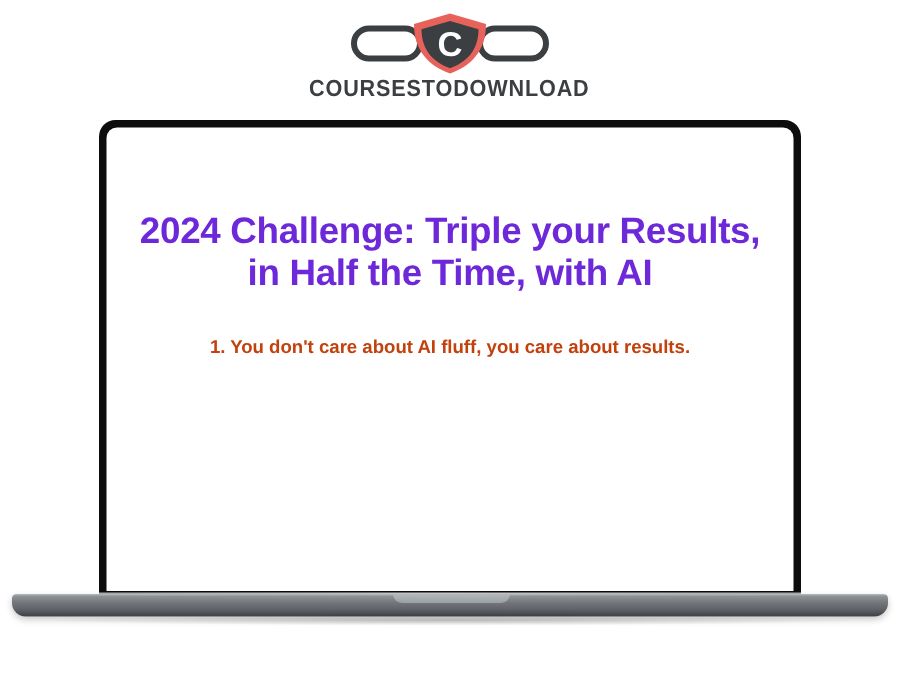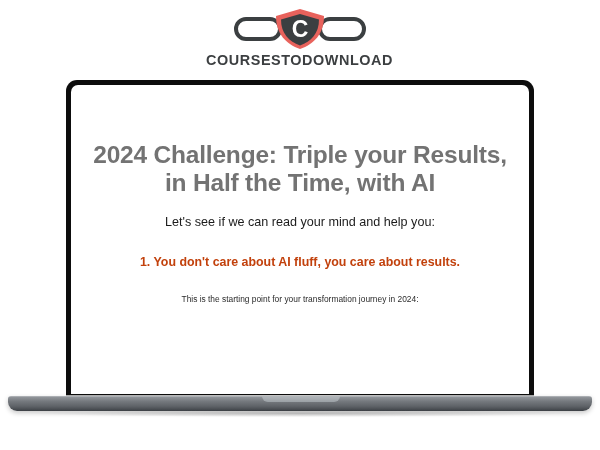--- a/index.html
+++ b/index.html
@@ -125,21 +125,21 @@
     width: 100%;
     text-align: center;
   }
   .headline {
     margin: 0;
     padding: 56px 18px 0 18px;
     font-size: 24.5px;
     line-height: 1.16;
     font-weight: bold;
     letter-spacing: -0.2px;
-    color: #737373;
+    color: #6d28d9;
     white-space: pre-line;
   }
   .spots {
     margin: 14px 0 0 0;
     font-size: 7.4px;
     font-weight: bold;
     color: #7b6fd4;
     letter-spacing: 0.05px;
   }
   .lead {
@@ -184,25 +184,23 @@
 
   <div class="lid">
     <div class="screen">
 
       <div class="content">
 
         <h1 class="headline">2024 Challenge: Triple your Results,
 in  Half the Time, with AI</h1>
 
 
-        <p class="lead">Let's see if we can read your mind and help you:</p>
 
         <p class="point">1. You don't care about AI fluff, you care about results.</p>
 
-        <p class="closing">This is the starting point for your transformation journey in 2024:</p>
 
       </div>
 
     </div>
   </div>
 
   <div class="base-top-hl"></div>
   <div class="base"></div>
   <div class="base-notch"></div>
   <div class="base-shadow"></div>

